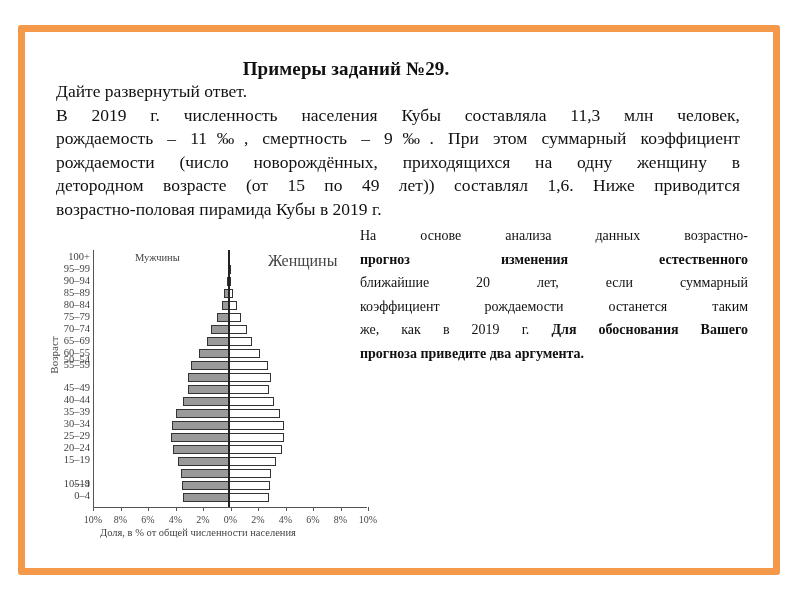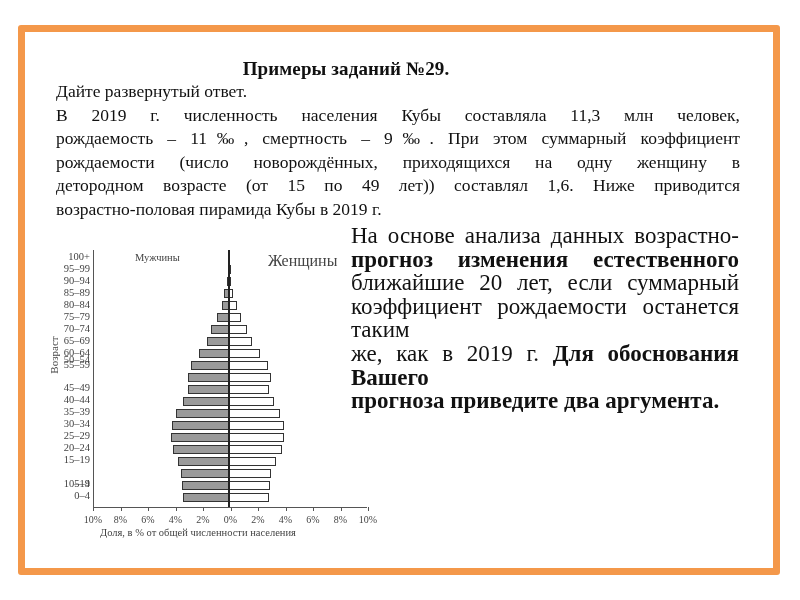--- a/index.html
+++ b/index.html
@@ -5,21 +5,21 @@
   html, body { margin:0; padding:0; }
   body { width:800px; height:600px; background:#ffffff; position:relative; overflow:hidden;
          font-family:"Liberation Serif", serif; color:#111; }
   .frame { position:absolute; left:18px; top:25px; width:748px; height:536px;
            border:7px solid #F4984A; border-radius:3px; background:#fff; }
   .title { position:absolute; left:0; top:58px; width:692px; text-align:center;
            font-size:19px; font-weight:bold; letter-spacing:0.1px; }
   .intro { position:absolute; left:56px; top:80px; width:684px; font-size:17.5px; line-height:23.6px; }
   .intro .line { display:block; }
   .intro .just { text-align:justify; text-align-last:justify; }
-  .task { position:absolute; left:351px; top:224px; width:388px; font-size:23px; line-height:23.6px; }
+  .task { position:absolute; left:360px; top:224px; width:388px; font-size:14px; line-height:23.6px; }
   .task .just { text-align:justify; text-align-last:justify; display:block; }
   .task .line { display:block; }
   b { font-weight:bold; }
   .chart { position:absolute; left:40px; top:245px; width:340px; height:300px; }
   .axis-y { position:absolute; left:53px; top:5px; width:1px; height:257px; background:#555; }
   .axis-x { position:absolute; left:53px; top:262px; width:274px; height:1px; background:#555; }
   .center-line { position:absolute; left:188px; top:5px; width:2px; height:257px; background:#222; }
   .ylabel { position:absolute; font-size:10.5px; color:#444; text-align:right; width:44px; left:6px; }
   .xtick { position:absolute; font-size:10px; color:#444; top:269px; width:30px; text-align:center; }
   .tickmark { position:absolute; top:262px; width:1px; height:4px; background:#555; }
@@ -98,21 +98,21 @@
   <div class="center-line"></div>
   <div id="ylabels">
       <div class="ylabel" style="top: 6px;">100+</div>
       <div class="ylabel" style="top: 17.95px;">95–99</div>
       <div class="ylabel" style="top: 29.9px;">90–94</div>
       <div class="ylabel" style="top: 41.85px;">85–89</div>
       <div class="ylabel" style="top: 53.8px;">80–84</div>
       <div class="ylabel" style="top: 65.75px;">75–79</div>
       <div class="ylabel" style="top: 77.7px;">70–74</div>
       <div class="ylabel" style="top: 89.65px;">65–69</div>
-      <div class="ylabel" style="top: 101.6px;">60–64</div>
+      <div class="ylabel" style="top: 101.6px;">60–55</div>
       <div class="ylabel" style="top: 113.55px;">55–59</div>
       <div class="ylabel" style="top: 109px;">50–54</div>
       <div class="ylabel" style="top: 137.45px;">45–49</div>
       <div class="ylabel" style="top: 149.4px;">40–44</div>
       <div class="ylabel" style="top: 161.35px;">35–39</div>
       <div class="ylabel" style="top: 173.3px;">30–34</div>
       <div class="ylabel" style="top: 185.25px;">25–29</div>
       <div class="ylabel" style="top: 197.2px;">20–24</div>
       <div class="ylabel" style="top: 209.15px;">15–19</div>
       <div class="ylabel" style="top: 233px;">10–14</div>

